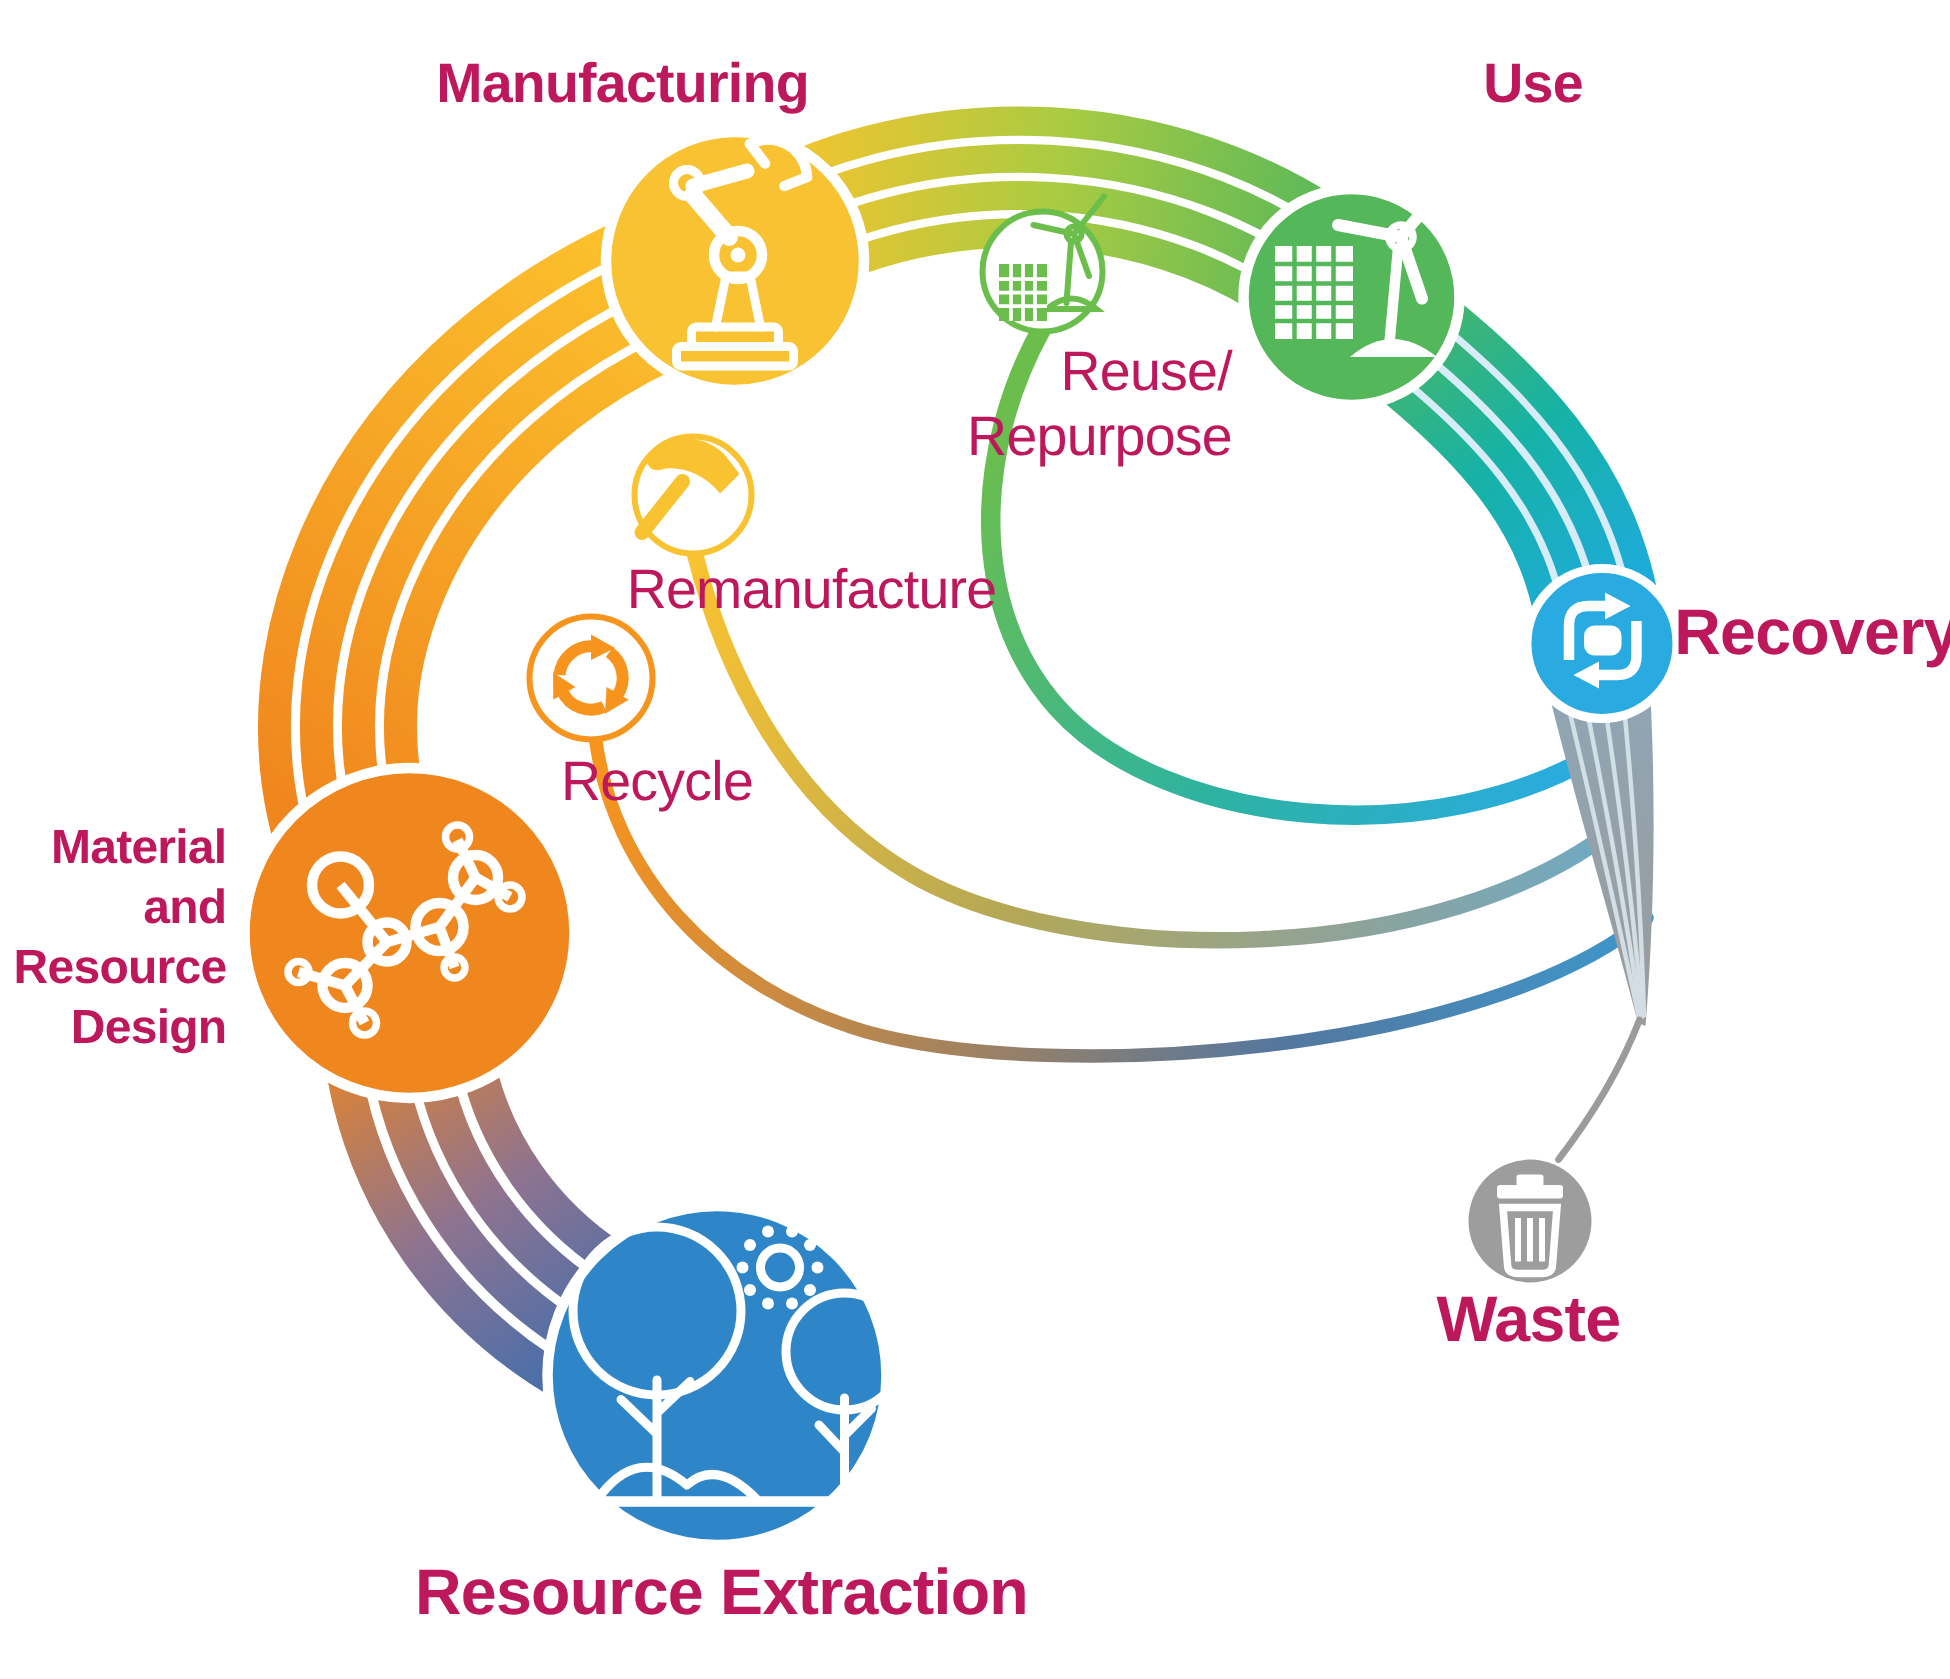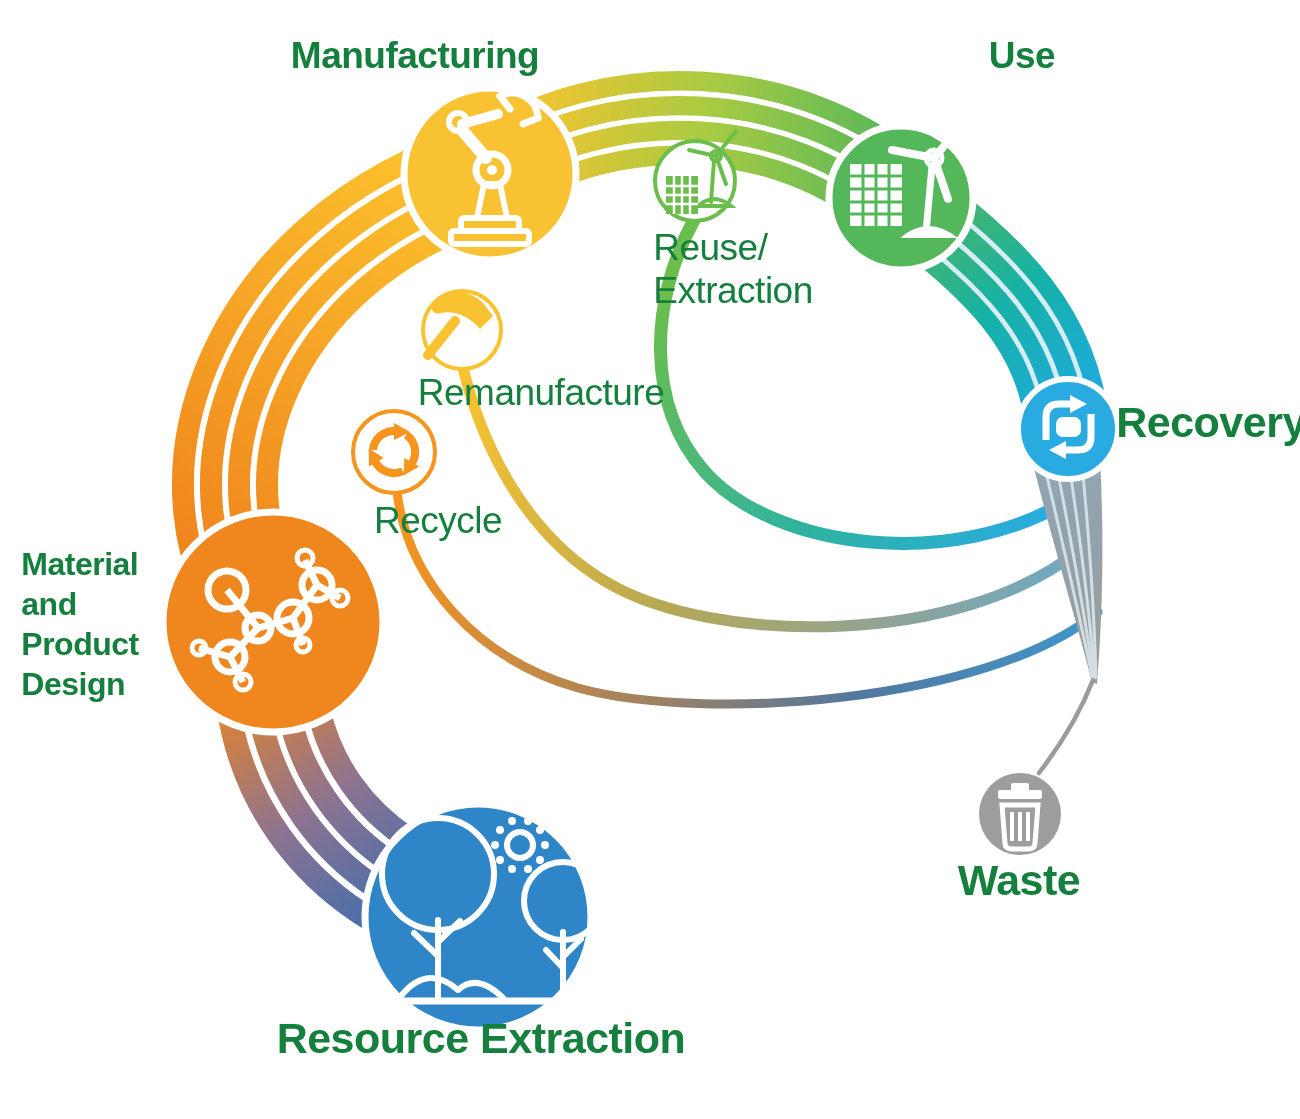--- a/index.html
+++ b/index.html
@@ -1,22 +1,22 @@
 <!DOCTYPE html>
 <html><head>
 <meta charset="utf-8">
 <style>
   html,body{margin:0;padding:0;background:#ffffff;}
   #stage{
     position:relative;width:1300px;height:1119px;background:#ffffff;overflow:hidden;
     font-family:"Liberation Sans", sans-serif;color:#231F20;
   }
   #artwork{position:absolute;left:0;top:0;}
-  .lbl{position:absolute;transform:translateX(-50%);text-align:left;
-       color:#15803d;letter-spacing:-0.5px;white-space:nowrap;}
+  .lbl{position:absolute;transform:translateX(-50%);text-align:right;
+       color:#be185d;letter-spacing:-0.5px;white-space:nowrap;}
   .lbl-bold{font-weight:700;}
   .lbl-reg{font-weight:400;}
   .fs38{font-size:43px;line-height:44px;}
   .fs37{font-size:37px;line-height:43px;}
   .fs34{font-size:32px;line-height:40px;}
 </style>
 </head>
 <body>
 
 <div id="stage">
@@ -268,33 +268,33 @@
 </svg>
 
 <div class="lbl lbl-bold fs37" style="left:415px;top:34px">Manufacturing</div>
 
 <div class="lbl lbl-bold fs37" style="left:1022px;top:34px">
   <div>Use</div>
 </div>
 
 <div class="lbl lbl-reg fs37" style="left:733px;top:226px">
   <div>Reuse/</div>
-  <div>Extraction</div>
+  <div>Repurpose</div>
 </div>
 
 <div class="lbl lbl-reg fs37" style="left:541px;top:371px">Remanufacture</div>
 
 <div class="lbl lbl-reg fs37" style="left:438px;top:499px">Recycle</div>
 
 <div class="lbl lbl-bold fs34" style="left:80px;top:544px">
   <div>Material</div>
   <div>and</div>
-  <div>Product</div>
+  <div>Resource</div>
   <div>Design</div>
 </div>
 
-<div class="lbl lbl-bold fs38" style="left:481px;top:1016px">Resource Extraction</div>
+<div class="lbl lbl-bold fs38" style="left:481px;top:1040px">Resource Extraction</div>
 
 <div class="lbl lbl-bold fs38" style="left:1211px;top:400px">Recovery</div>
 
 <div class="lbl lbl-bold fs38" style="left:1019px;top:858px">Waste</div>
 
 </div>
 
 </body></html>

